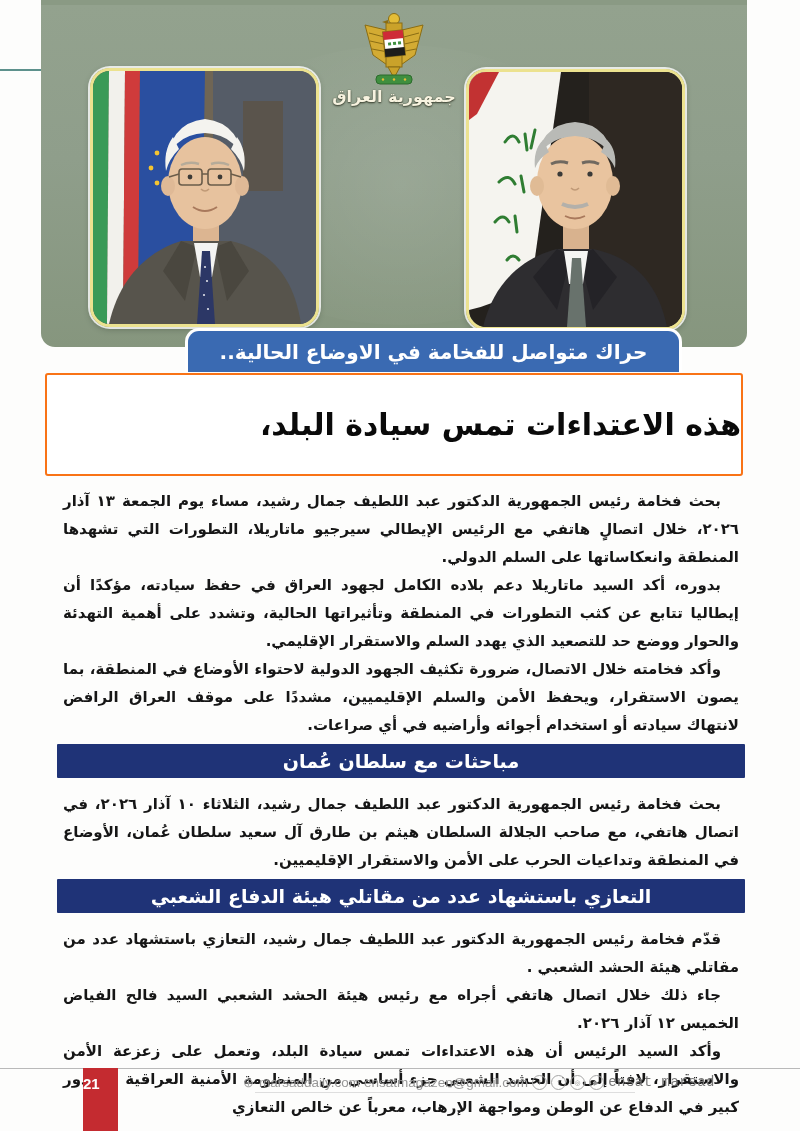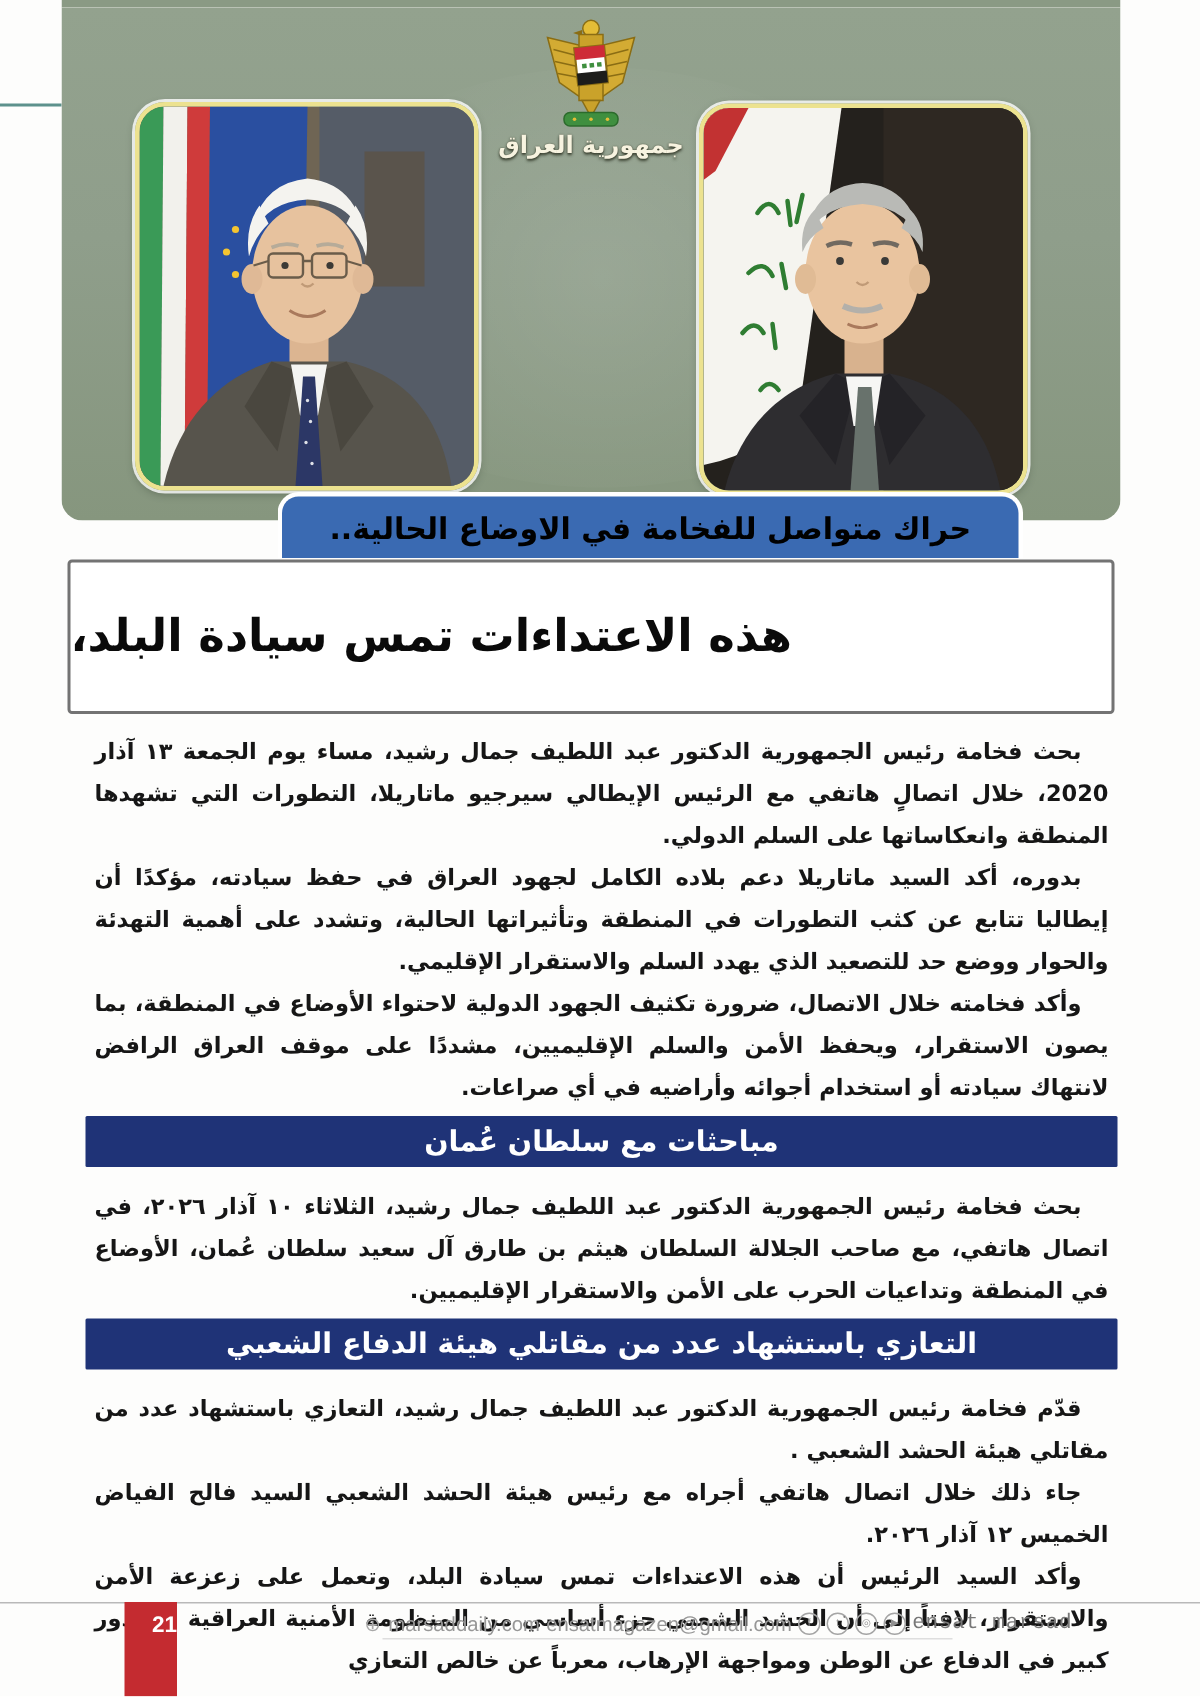--- a/index.html
+++ b/index.html
@@ -23,40 +23,40 @@
   .photo{position:absolute;margin:0;border-radius:20px;overflow:hidden;
          border:3px solid #ece28f;box-shadow:0 0 0 2px rgba(255,255,255,.8),0 2px 6px rgba(30,40,25,.35);}
   .photo svg{display:block;}
   .photo-left{left:49px;top:63px;width:223px;height:253px;}
   .photo-right{left:425px;top:64px;width:213px;height:255px;}
 
   
   .kicker{position:absolute;left:185px;top:328px;width:497px;height:44px;z-index:4;
           background:#3a6ab2;border:3px solid #ffffff;border-bottom:none;border-radius:14px 14px 0 0;
           display:flex;align-items:center;justify-content:center;box-sizing:border-box;}
-  .kicker span{direction:rtl;color:#000000;font-size:20px;font-weight:bold;}
+  .kicker span{direction:rtl;color:#ffffff;font-size:20px;font-weight:bold;}
 
   
   .headline{position:absolute;left:45px;top:373px;width:698px;height:103px;z-index:3;
-            background:#ffffff;border:2px solid #737373;border-radius:3px;box-sizing:border-box;
-            display:flex;flex-direction:column;align-items:flex-start;justify-content:center;}
+            background:#ffffff;border:2px solid #f97316;border-radius:3px;box-sizing:border-box;
+            display:flex;flex-direction:column;align-items:flex-end;justify-content:center;}
   .headline div{direction:rtl;color:#0a0a0a;font-size:30px;font-weight:bold;line-height:47px;}
 
   
   .article{position:absolute;left:63px;top:487px;width:676px;direction:rtl;
            font-size:15px;font-weight:bold;color:#161616;line-height:28px;text-align:justify;}
   .article p{margin:0;text-indent:18px;}
   .bar{margin:5px -6px 12px;height:34px;background:#1f3377;border-radius:1px;
        display:flex;align-items:center;justify-content:center;
        color:#ffffff;font-size:19px;font-weight:bold;}
 
   
   .footer-divider{position:absolute;left:0;top:1068px;width:800px;height:1px;background:#b9b9b9;}
   .page-badge{position:absolute;left:83px;top:1068px;width:35px;height:63px;background:#c42b30;
-              color:#ffffff;font-size:15px;font-weight:bold;text-align:right;padding-top:7px;
+              color:#ffffff;font-size:15px;font-weight:bold;text-align:left;padding-top:7px;
               box-sizing:border-box;font-family:"Liberation Sans",sans-serif;}
   .footer-items{position:absolute;left:243px;top:1070px;width:472px;height:24px;
                 display:flex;align-items:center;justify-content:space-between;
                 font-family:"Liberation Sans",sans-serif;font-size:13.5px;color:#979797;}
   .footer-items .site{display:flex;align-items:center;gap:5px;}
   .globe{font-size:13px;color:#a8a8a8;}
   .socials{display:flex;gap:4px;align-items:center;}
   .soc{width:13px;height:13px;border:1px solid #a5a5a5;border-radius:50%;color:#909090;
        font-size:7px;line-height:13px;text-align:center;display:inline-block;}
   .brand{color:#777777;font-size:14px;letter-spacing:.5px;font-family:Liberation Mono, monospace;}
@@ -202,21 +202,21 @@
 
   <div class="kicker">
     <span>حراك متواصل للفخامة في الاوضاع الحالية..</span>
   </div>
 
   <div class="headline">
     <div>هذه الاعتداءات تمس سيادة البلد،</div>
   </div>
 
   <article class="article" dir="rtl" lang="ar">
-    <p>بحث فخامة رئيس الجمهورية الدكتور عبد اللطيف جمال رشيد، مساء يوم الجمعة ١٣ آذار 2020، خلال اتصالٍ هاتفي مع الرئيس الإيطالي سيرجيو ماتاريلا، التطورات التي تشهدها المنطقة وانعكاساتها على السلم الدولي.</p>
+    <p>بحث فخامة رئيس الجمهورية الدكتور عبد اللطيف جمال رشيد، مساء يوم الجمعة ١٣ آذار ٢٠٢٦، خلال اتصالٍ هاتفي مع الرئيس الإيطالي سيرجيو ماتاريلا، التطورات التي تشهدها المنطقة وانعكاساتها على السلم الدولي.</p>
     <p>بدوره، أكد السيد ماتاريلا دعم بلاده الكامل لجهود العراق في حفظ سيادته، مؤكدًا أن إيطاليا تتابع عن كثب التطورات في المنطقة وتأثيراتها الحالية، وتشدد على أهمية التهدئة والحوار ووضع حد للتصعيد الذي يهدد السلم والاستقرار الإقليمي.</p>
     <p>وأكد فخامته خلال الاتصال، ضرورة تكثيف الجهود الدولية لاحتواء الأوضاع في المنطقة، بما يصون الاستقرار، ويحفظ الأمن والسلم الإقليميين، مشددًا على موقف العراق الرافض لانتهاك سيادته أو استخدام أجوائه وأراضيه في أي صراعات.</p>
 
     <h2 class="bar">مباحثات مع سلطان عُمان</h2>
     <p>بحث فخامة رئيس الجمهورية الدكتور عبد اللطيف جمال رشيد، الثلاثاء ١٠ آذار ٢٠٢٦، في اتصال هاتفي، مع صاحب الجلالة السلطان هيثم بن طارق آل سعيد سلطان عُمان، الأوضاع في المنطقة وتداعيات الحرب على الأمن والاستقرار الإقليميين.</p>
 
     <h2 class="bar">التعازي باستشهاد عدد من مقاتلي هيئة الدفاع الشعبي</h2>
     <p>قدّم فخامة رئيس الجمهورية الدكتور عبد اللطيف جمال رشيد، التعازي باستشهاد عدد من مقاتلي هيئة الحشد الشعبي .</p>
     <p>جاء ذلك خلال اتصال هاتفي أجراه مع رئيس هيئة الحشد الشعبي السيد فالح الفياض الخميس ١٢ آذار ٢٠٢٦.</p>
     <p>وأكد السيد الرئيس أن هذه الاعتداءات تمس سيادة البلد، وتعمل على زعزعة الأمن والاستقرار، لافتاً إلى أن الحشد الشعبي جزء أساسي من المنظومة الأمنية العراقية وله دور كبير في الدفاع عن الوطن ومواجهة الإرهاب، معرباً عن خالص التعازي</p>

